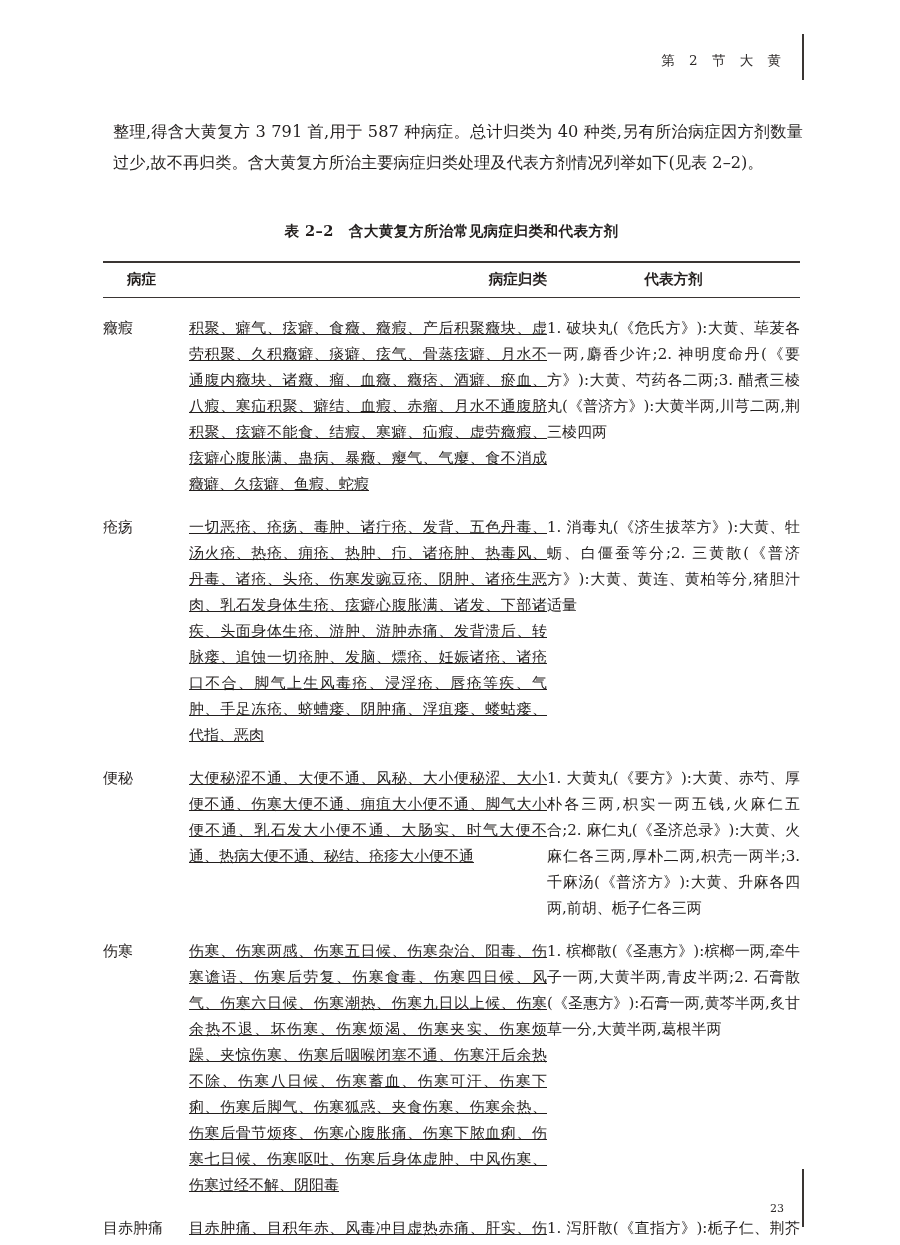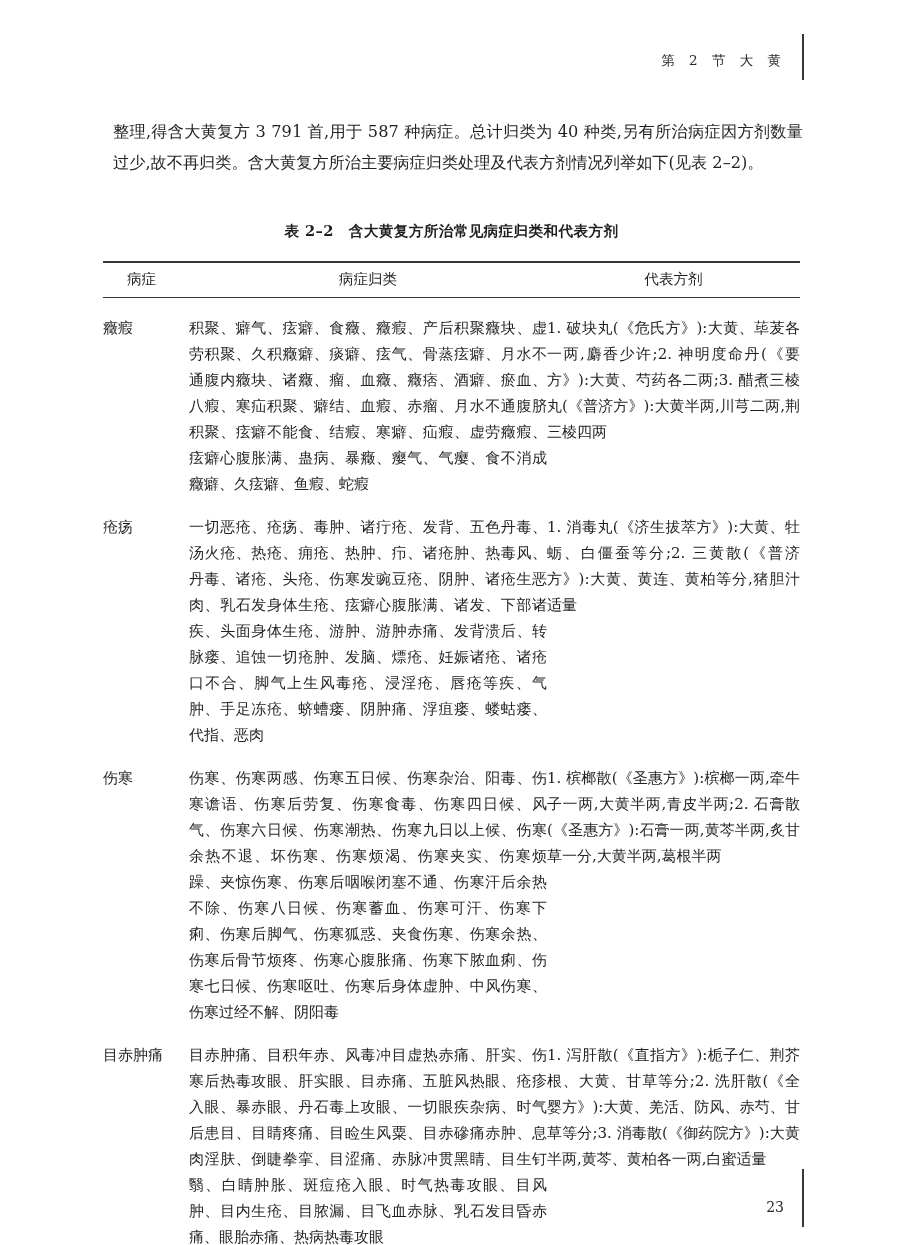--- a/index.html
+++ b/index.html
@@ -78,27 +78,27 @@
   }
   table.data .rule-top td {
     border-top: 2.1px solid #3a3533;
     padding: 0;
     height: 0;
     line-height: 0;
     font-size: 0;
   }
   table.data thead th {
     font-size: 14.6px;
-    font-weight: normal;
+    font-weight: bold;
     padding: 7px 0 8px 0;
     border-bottom: 1.4px solid #3a3533;
     color: #231f1e;
   }
   table.data thead th.c1 { text-align: left;   padding-left: 24px; }
-  table.data thead th.c2 { text-align: center; }
+  table.data thead th.c2 { text-align: right; }
   table.data thead th.c3 { text-align: center; }
 
   table.data tbody td {
     vertical-align: top;
     font-size: 15px;
     line-height: 26px;
     padding: 8px 0 9px 0;
     color: #231f1e;
   }
   table.data tbody tr:first-child td { padding-top: 17px; }
@@ -106,39 +106,40 @@
     width: 86px;
     text-align: left;
     padding-left: 14px;
     white-space: nowrap;
   }
   td.col-cls {
     width: 358px;
     padding-right: 12px;
     text-align: justify;
     text-justify: inter-ideograph;
+    text-decoration: underline;
   }
   td.col-fml {
     width: 253px;
     padding-left: 2px;
     text-align: justify;
     text-justify: inter-ideograph;
   }
 
   
   .page-footer {
     position: absolute;
     bottom: 30px;
     right: 100px;
     display: flex;
     align-items: center;
     justify-content: flex-end;
   }
   .page-number {
-    font-size: 14px;
+    font-size: 11px;
     color: #2b2726;
     padding-right: 16px;
   }
   .footer-rule {
     position: absolute;
     bottom: 18px;
     right: 96px;
     width: 2px;
     height: 58px;
     background: #3a3533;
@@ -180,20 +181,25 @@
         <td class="col-sym">癥瘕</td>
         <td class="col-cls">积聚、癖气、痃癖、食癥、癥瘕、产后积聚癥块、虚劳积聚、久积癥癖、痰癖、痃气、骨蒸痃癖、月水不通腹内癥块、诸癥、瘤、血癥、癥痞、酒癖、瘀血、八瘕、寒疝积聚、癖结、血瘕、赤瘤、月水不通腹脐积聚、痃癖不能食、结瘕、寒癖、疝瘕、虚劳癥瘕、痃癖心腹胀满、蛊病、暴癥、瘿气、气瘿、食不消成癥癖、久痃癖、鱼瘕、蛇瘕</td>
         <td class="col-fml">1. 破块丸(《危氏方》):大黄、荜茇各一两,麝香少许;2. 神明度命丹(《要方》):大黄、芍药各二两;3. 醋煮三棱丸(《普济方》):大黄半两,川芎二两,荆三棱四两</td>
       </tr>
       <tr>
         <td class="col-sym">疮疡</td>
         <td class="col-cls">一切恶疮、疮疡、毒肿、诸疔疮、发背、五色丹毒、汤火疮、热疮、痈疮、热肿、疖、诸疮肿、热毒风、丹毒、诸疮、头疮、伤寒发豌豆疮、阴肿、诸疮生恶肉、乳石发身体生疮、痃癖心腹胀满、诸发、下部诸疾、头面身体生疮、游肿、游肿赤痛、发背溃后、转脉瘘、追蚀一切疮肿、发脑、熛疮、妊娠诸疮、诸疮口不合、脚气上生风毒疮、浸淫疮、唇疮等疾、气肿、手足冻疮、蛴螬瘘、阴肿痛、浮疽瘘、蝼蛄瘘、代指、恶肉</td>
         <td class="col-fml">1. 消毒丸(《济生拔萃方》):大黄、牡蛎、白僵蚕等分;2. 三黄散(《普济方》):大黄、黄连、黄柏等分,猪胆汁适量</td>
       </tr>
       <tr>
+        <td class="col-sym">便秘</td>
+        <td class="col-cls">大便秘涩不通、大便不通、风秘、大小便秘涩、大小便不通、伤寒大便不通、痈疽大小便不通、脚气大小便不通、乳石发大小便不通、大肠实、时气大便不通、热病大便不通、秘结、疮疹大小便不通</td>
+        <td class="col-fml">1. 大黄丸(《要方》):大黄、赤芍、厚朴各三两,枳实一两五钱,火麻仁五合;2. 麻仁丸(《圣济总录》):大黄、火麻仁各三两,厚朴二两,枳壳一两半;3. 千麻汤(《普济方》):大黄、升麻各四两,前胡、栀子仁各三两</td>
+      </tr>
+      <tr>
         <td class="col-sym">伤寒</td>
         <td class="col-cls">伤寒、伤寒两感、伤寒五日候、伤寒杂治、阳毒、伤寒谵语、伤寒后劳复、伤寒食毒、伤寒四日候、风气、伤寒六日候、伤寒潮热、伤寒九日以上候、伤寒余热不退、坏伤寒、伤寒烦渴、伤寒夹实、伤寒烦躁、夹惊伤寒、伤寒后咽喉闭塞不通、伤寒汗后余热不除、伤寒八日候、伤寒蓄血、伤寒可汗、伤寒下痢、伤寒后脚气、伤寒狐惑、夹食伤寒、伤寒余热、伤寒后骨节烦疼、伤寒心腹胀痛、伤寒下脓血痢、伤寒七日候、伤寒呕吐、伤寒后身体虚肿、中风伤寒、伤寒过经不解、阴阳毒</td>
         <td class="col-fml">1. 槟榔散(《圣惠方》):槟榔一两,牵牛子一两,大黄半两,青皮半两;2. 石膏散(《圣惠方》):石膏一两,黄芩半两,炙甘草一分,大黄半两,葛根半两</td>
       </tr>
       <tr>
         <td class="col-sym">目赤肿痛</td>
         <td class="col-cls">目赤肿痛、目积年赤、风毒冲目虚热赤痛、肝实、伤寒后热毒攻眼、肝实眼、目赤痛、五脏风热眼、疮疹入眼、暴赤眼、丹石毒上攻眼、一切眼疾杂病、时气后患目、目睛疼痛、目睑生风粟、目赤磣痛赤肿、息肉淫肤、倒睫拳挛、目涩痛、赤脉冲贯黑睛、目生钉翳、白睛肿胀、斑痘疮入眼、时气热毒攻眼、目风肿、目内生疮、目脓漏、目飞血赤脉、乳石发目昏赤痛、眼胎赤痛、热病热毒攻眼</td>
         <td class="col-fml">1. 泻肝散(《直指方》):栀子仁、荆芥根、大黄、甘草等分;2. 洗肝散(《全婴方》):大黄、羌活、防风、赤芍、甘草等分;3. 消毒散(《御药院方》):大黄半两,黄芩、黄柏各一两,白蜜适量</td>
       </tr>
     </tbody>

